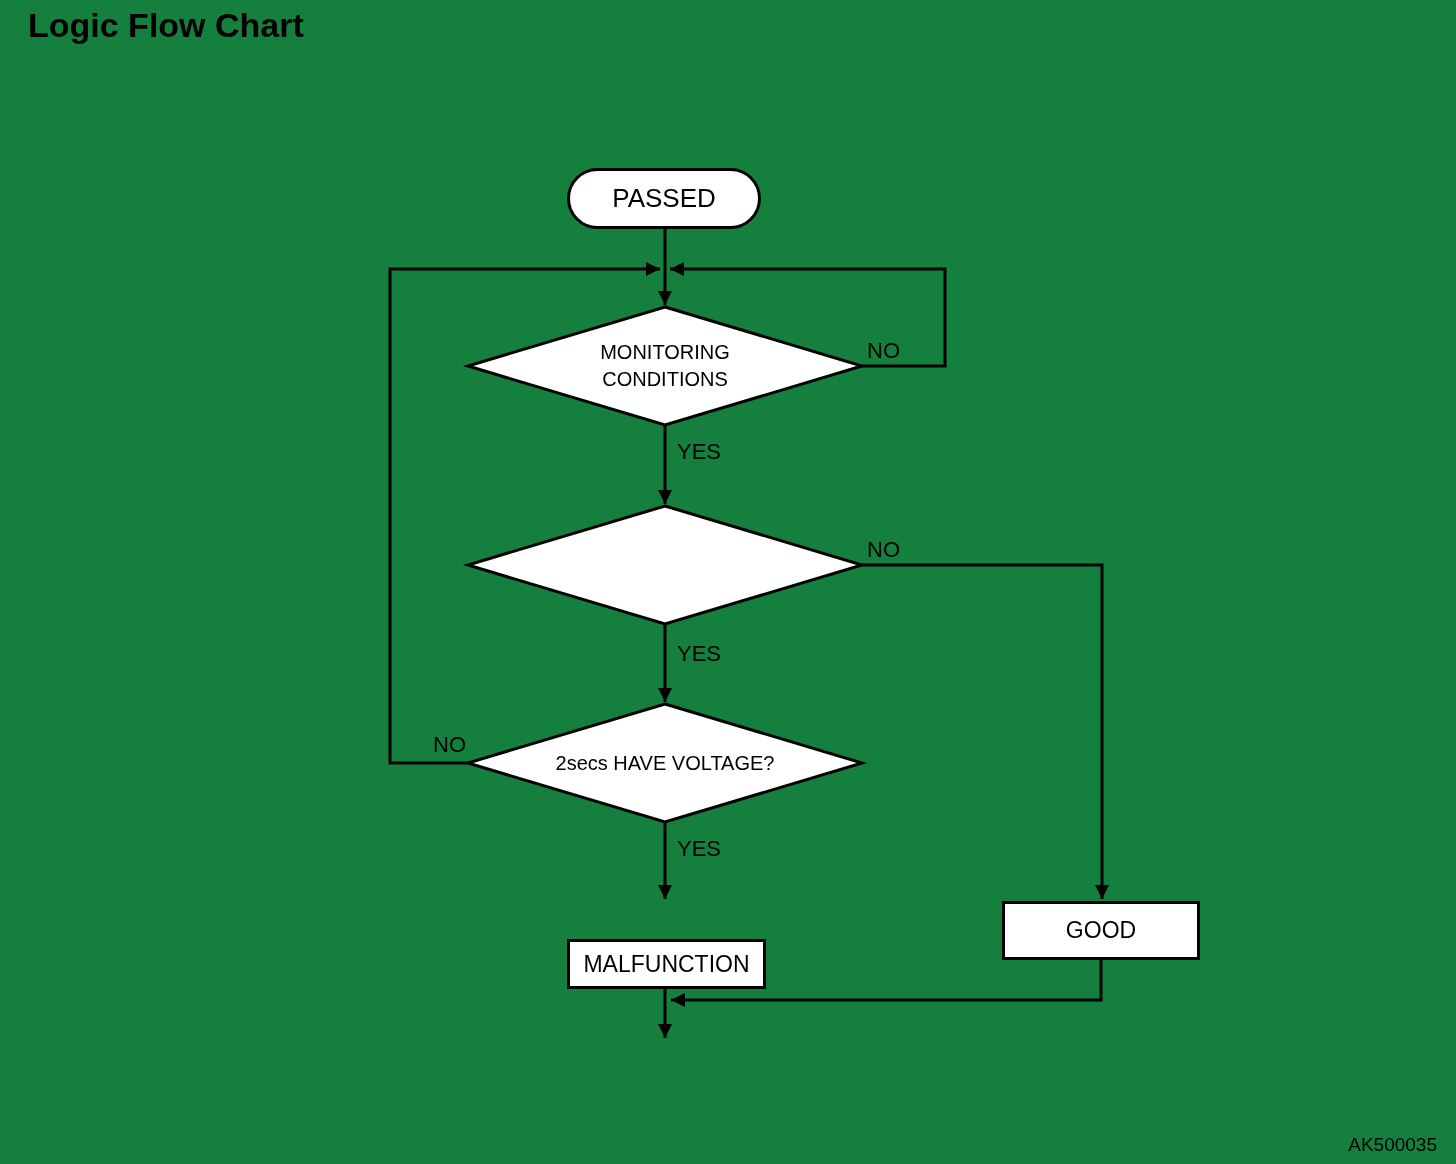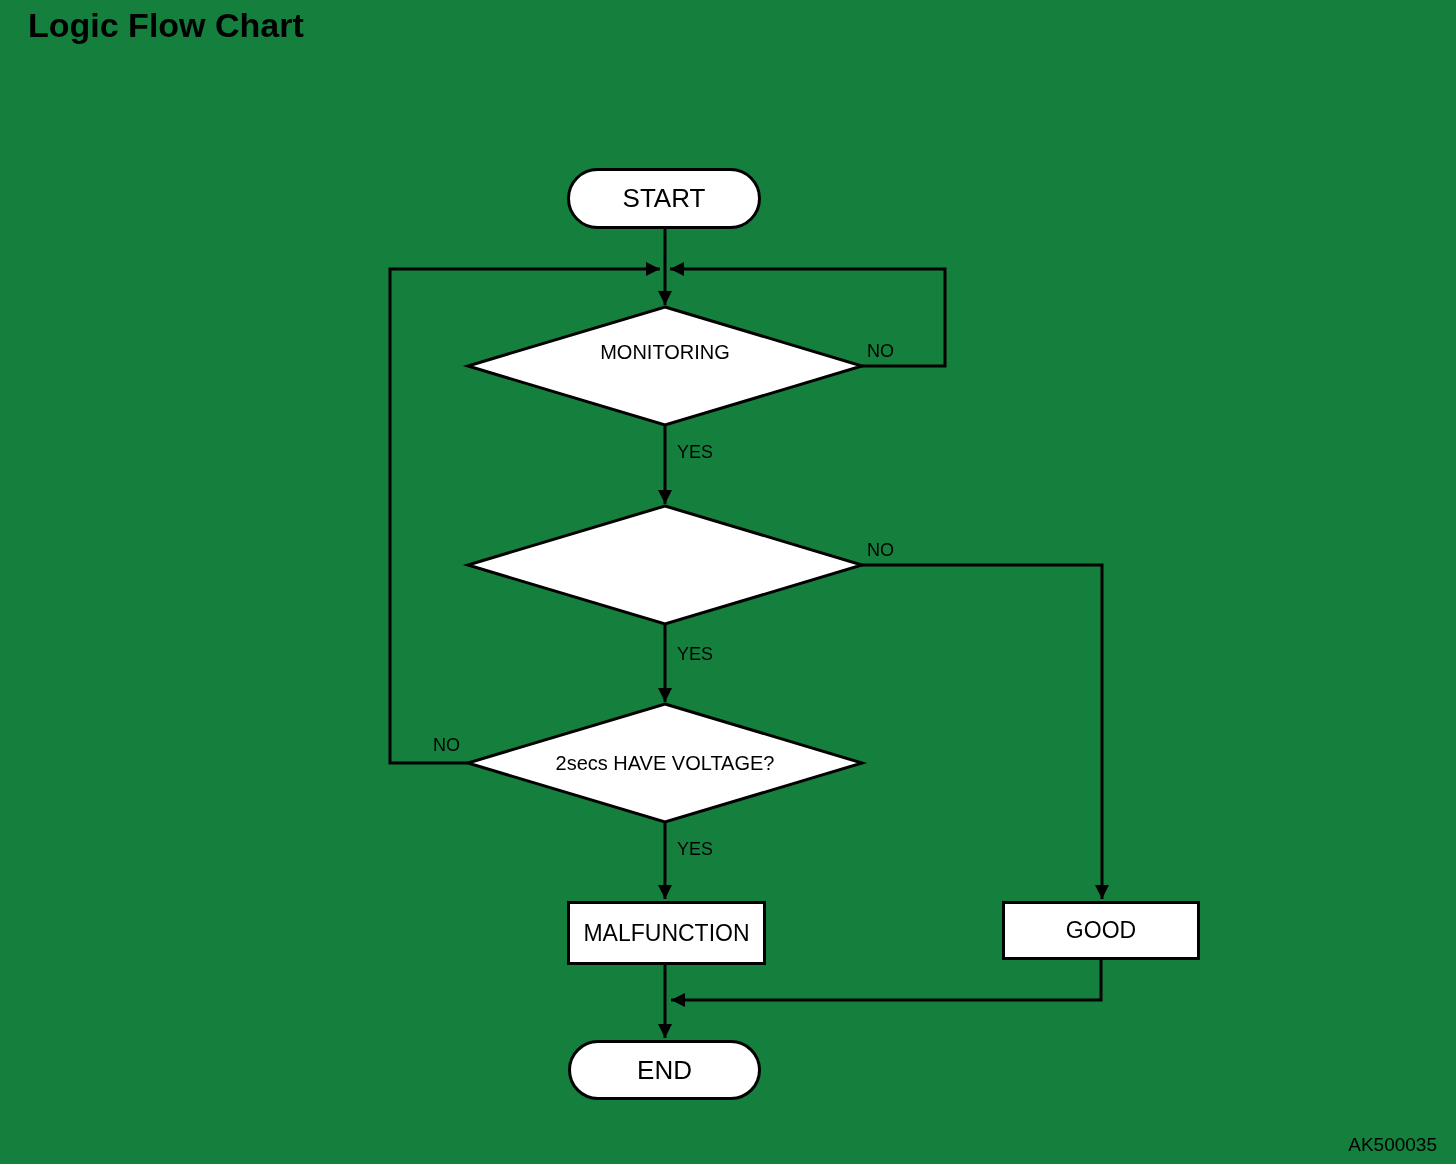--- a/index.html
+++ b/index.html
@@ -47,21 +47,21 @@
   .diamond-label {
     position: absolute;
     width: 400px;
     text-align: center;
     font-size: 20px;
     line-height: 27px;
     white-space: nowrap;
   }
   .edge-label {
     position: absolute;
-    font-size: 18px;
+    font-size: 22px;
     line-height: 26px;
     white-space: nowrap;
   }
   .figure-code {
     position: absolute;
     right: 19px;
     top: 1134px;
     font-size: 19px;
     font-weight: normal;
   }
@@ -102,37 +102,35 @@
     </g>
 
     <g stroke="#000000" stroke-width="3" fill="#ffffff">
       <polygon points="665,307 862,366 665,425 468,366"></polygon>
       <polygon points="665,506 862,565 665,624 468,565"></polygon>
       <polygon points="665,704 862,763 665,822 468,763"></polygon>
     </g>
   </svg>
 
   <div class="node terminator" style="left:567px; top:168px; width:194px; height:61px;">
-    <span>START</span>
+    <span>PASSED</span>
   </div>
 
-  <div class="node" style="left:567px; top:901px; width:199px; height:64px;">
+  <div class="node" style="left:567px; top:939px; width:199px; height:50px;">
     <span>MALFUNCTION</span>
   </div>
 
   <div class="node" style="left:1002px; top:901px; width:198px; height:59px;">
     <span>GOOD</span>
   </div>
 
-  <div class="node terminator" style="left:568px; top:1040px; width:193px; height:60px;">
-    <span>END</span>
-  </div>
 
   <div class="diamond-label" style="left:465px; top:339px;">
     <div>MONITORING</div>
+    <div>CONDITIONS</div>
   </div>
 
 
   <div class="diamond-label" style="left:465px; top:750px;">2secs HAVE VOLTAGE?</div>
 
   <div class="edge-label" style="left:677px; top:439px;">YES</div>
 
   <div class="edge-label" style="left:867px; top:338px;">NO</div>
 
   <div class="edge-label" style="left:677px; top:641px;">YES</div>

